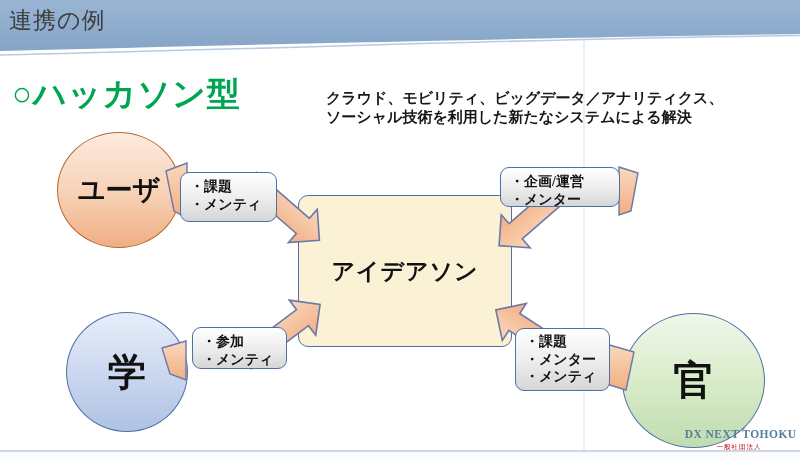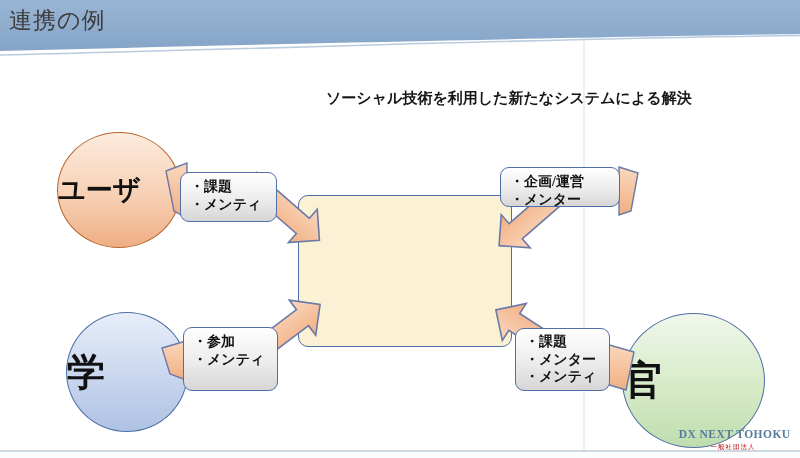--- a/index.html
+++ b/index.html
@@ -21,21 +21,21 @@
     position:absolute;top:72px;left:12px;z-index:3;
     font-size:33px;font-weight:bold;color:#00a551;letter-spacing:1px;white-space:nowrap;
   }
   .description{
     position:absolute;top:89px;left:326px;z-index:3;
     font-size:15px;font-weight:bold;color:#171717;line-height:19px;white-space:nowrap;
   }
   
   .circle{
     position:absolute;border-radius:50%;z-index:2;
-    display:flex;align-items:center;
+    display:flex;align-items:center;justify-content:center;
     font-weight:bold;color:#111;
     border:1.6px solid #4e6fa8;
     box-sizing:border-box;
   }
   .circle-user{
     left:57px;top:132px;width:124px;height:116px;
     background:linear-gradient(180deg,#fcebdf 0%,#f7d0b4 55%,#efae84 100%);
     border-color:#b9672f;font-size:27px;
   }
   .circle-dnt{
@@ -67,24 +67,24 @@
   
   .tagbox{
     position:absolute;z-index:5;box-sizing:border-box;
     background:linear-gradient(180deg,#ffffff 0%,#ececec 55%,#d6d6d6 100%);
     border:1.6px solid #4e6fa8;border-radius:9px;
     padding:5px 8px 0 9px;
     font-size:14px;font-weight:bold;color:#111;line-height:18px;white-space:nowrap;
   }
   .tagbox-tl{left:180px;top:172px;width:97px;height:50px;}
   .tagbox-tr{left:500px;top:167px;width:120px;height:40px;}
-  .tagbox-bl{left:183px;top:327px;width:95px;height:64px;}
+  .tagbox-bl{left:192px;top:327px;width:95px;height:42px;}
   .tagbox-br{left:515px;top:328px;width:95px;height:63px;line-height:17.5px;padding-top:4px;}
   
-  .logo{position:absolute;right:8px;bottom:6px;z-index:6;width:118px;text-align:center;}
+  .logo{position:absolute;right:2px;bottom:6px;z-index:6;width:118px;text-align:center;}
   .logo-swirl{position:absolute;right:44px;bottom:28px;}
   .logo-title{
     font-size:12.5px;color:#587c9c;letter-spacing:0.5px;white-space:nowrap;
     transform:scaleX(.92);transform-origin:center;font-weight:bold;
   }
   .logo-sub{font-size:6.5px;color:#c00000;margin-top:1px;letter-spacing:1px;}
   
   .bottom-line{position:absolute;left:0;top:450px;width:800px;height:2px;background:#cdd8e4;z-index:7;}
   .bottom-strip{position:absolute;left:0;top:452px;width:800px;height:6px;background:#fbfcfd;z-index:7;}
 </style>
@@ -100,36 +100,39 @@
         <stop offset="1" stop-color="#85a4c7"></stop>
       </linearGradient>
     </defs>
     <path d="M0,0 H800 V34 C620,36.5 260,44 0,51 Z" fill="url(#hdr)"></path>
     <path d="M0,55 C300,48 560,38 800,35.5" stroke="#b9cbdf" stroke-width="1.6" fill="none"></path>
   </svg>
   <div class="header-title">連携の例</div>
 
   <div class="v-line"></div>
 
+  <div class="section-title">○ハッカソン型</div>
 
   <div class="description">
+    <div>クラウド、モビリティ、ビッグデータ／アナリティクス、</div>
     <div>ソーシャル技術を利用した新たなシステムによる解決</div>
   </div>
 
   <div class="circle circle-user">
     <span class="circle-label">ユーザ</span>
   </div>
   <div class="circle circle-gaku">
     <span class="circle-label">学</span>
   </div>
   <div class="circle circle-kan">
     <span class="circle-label">官</span>
   </div>
 
   <div class="center-box">
+    <div>アイデアソン</div>
   </div>
 
   <svg class="arrows-svg" width="800" height="458" viewBox="0 0 800 458">
     <defs>
       <linearGradient id="arw" x1="0" y1="0" x2="0" y2="1">
         <stop offset="0" stop-color="#fad8bd"></stop>
         <stop offset="1" stop-color="#f1ae82"></stop>
       </linearGradient>
     </defs>
 

